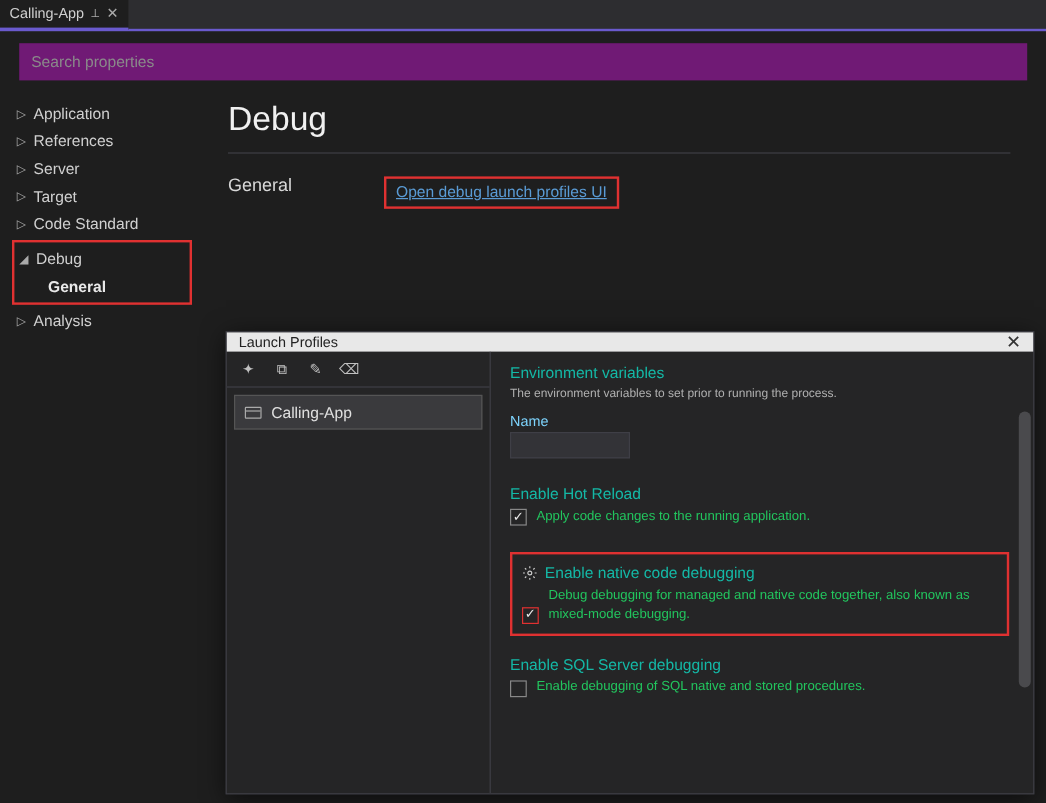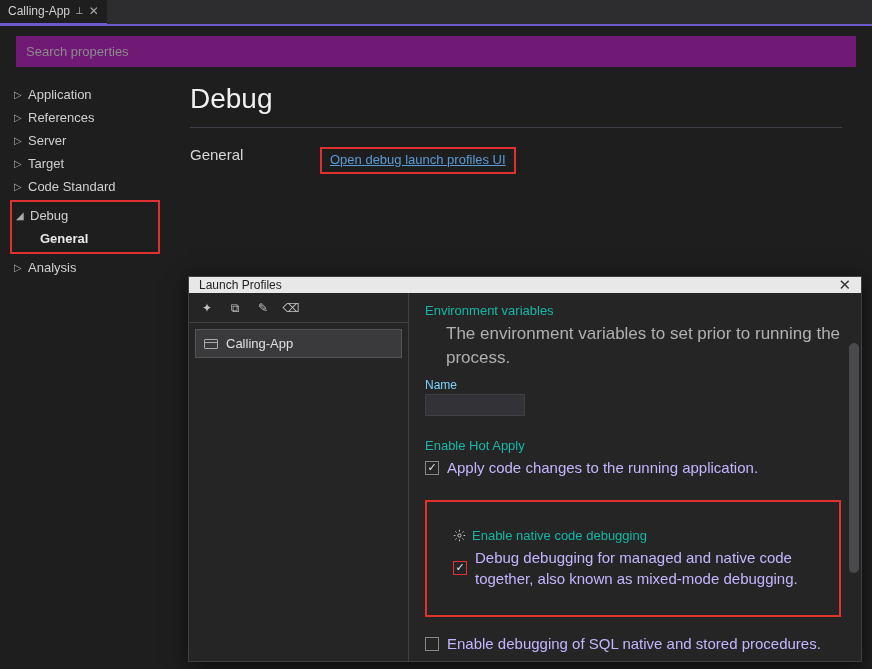--- a/index.html
+++ b/index.html
@@ -39,29 +39,29 @@
 .toolbar { height: 30px; display: flex; align-items: center; gap: 12px; padding: 0 10px; border-bottom: 1px solid #3f3f46; }
 .tb-icon { width: 16px; height: 16px; display: flex; align-items: center; justify-content: center; color: #c0c0c0; font-size: 12px; cursor: pointer; }
 .profile-list { padding: 6px; }
 .profile-item { border: 1px solid #555; background: #3a3a3d; padding: 6px 8px; display: flex; align-items: center; gap: 8px; font-size: 13px; color: #e0e0e0; cursor: pointer; }
 .profile-icon { width: 14px; height: 10px; border: 1px solid #aaa; border-radius: 1px; position: relative; }
 .profile-icon::before { content: ""; position: absolute; top: 2px; left: 0; right: 0; height: 1px; background: #aaa; }
 
 .dialog-right { flex: 1; overflow-y: auto; padding: 10px 20px 10px 16px; position: relative; }
 .dr-scrollbar { position: absolute; right: 2px; top: 50px; width: 10px; height: 230px; background: #4a4a4d; border-radius: 5px; }
 .group-title { color: #14b8a6; font-weight: 400; font-size: 13px; margin-bottom: 4px; display: flex; align-items: center; gap: 6px; }
-.group-desc { color: #b0b0b0; font-size: 17px; margin-bottom: 8px; line-height: 1.4; margin-left: 21px; }
+.group-desc { color: #b0b0b0; font-size: 10px; margin-bottom: 8px; line-height: 1.4; }
 .kv-row { display: flex; gap: 14px; margin-bottom: 6px; }
 .kv-label { font-size: 12px; color: #7dd3fc; margin-bottom: 2px; }
 .kv-input { width: 100px; height: 22px; background: #333337; border: 1px solid #3f3f46; }
-.cb-row { display: flex; align-items: center; gap: 8px; font-size: 15px; color: #c4b5fd; line-height: 1.4; }
+.cb-row { display: flex; align-items: flex-end; gap: 8px; font-size: 11px; color: #22c55e; line-height: 1.4; }
 .cb { width: 14px; height: 14px; border: 1px solid #888; display: flex; align-items: center; justify-content: center; flex-shrink: 0; margin-top: 1px; cursor: pointer; }
 .cb.checked::after { content: "✓"; font-size: 11px; color: #e8e8e8; }
 .group { margin-bottom: 22px; }
-.red-box-group { border: 2px solid #e03131; padding: 26px; margin-bottom: 16px; }
+.red-box-group { border: 2px solid #e03131; padding: 8px; margin-bottom: 16px; }
 .gear-icon { width: 13px; height: 13px; }
 .gear-icon svg { width: 100%; height: 100%; }
 </style>
 </head>
 <body>
 
 <div class="tab-bar">
   <div class="tab">
     <span>Calling-App</span>
     <span class="pin">⟂</span>
@@ -152,21 +152,21 @@
         <div class="group-desc">The environment variables to set prior to running the process.</div>
         <div class="kv-row">
           <div>
             <div class="kv-label">Name</div>
             <div class="kv-input"></div>
           </div>
         </div>
       </div>
 
       <div class="group">
-        <div class="group-title">Enable Hot Apply</div>
+        <div class="group-title">Enable Hot Reload</div>
         <div class="cb-row">
           <span class="cb checked"></span>
           <span>Apply code changes to the running application.</span>
         </div>
       </div>
 
       <div class="red-box-group">
         <div class="group-title">
           <span class="gear-icon">
             <svg viewBox="0 0 16 16" fill="none" stroke="#ccc" stroke-width="1.2">
@@ -176,20 +176,21 @@
           </span>
           <span>Enable native code debugging</span>
         </div>
         <div class="cb-row">
           <span class="cb checked" style="border-color:#e03131;"></span>
           <span>Debug debugging for managed and native code together, also known as mixed-mode debugging.</span>
         </div>
       </div>
 
       <div class="group">
+        <div class="group-title">Enable SQL Server debugging</div>
         <div class="cb-row">
           <span class="cb"></span>
           <span>Enable debugging of SQL native and stored procedures.</span>
         </div>
       </div>
 
     </div>
   </div>
 </div>
 

